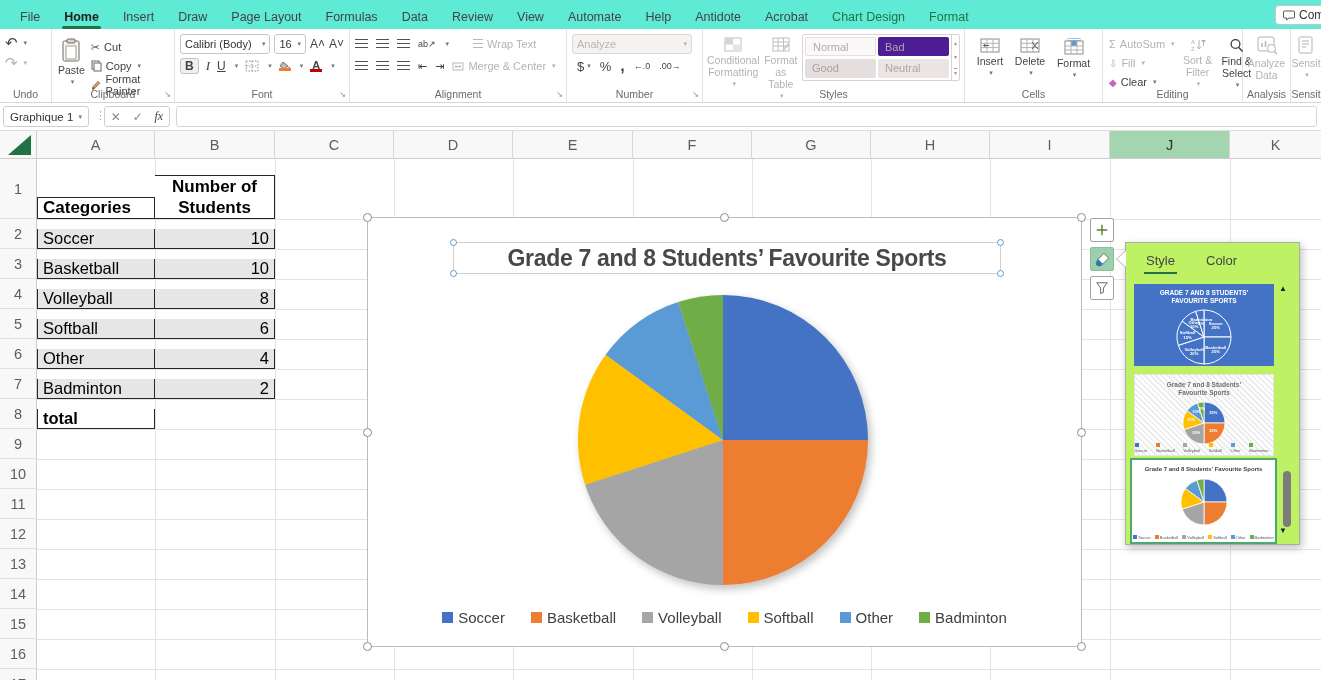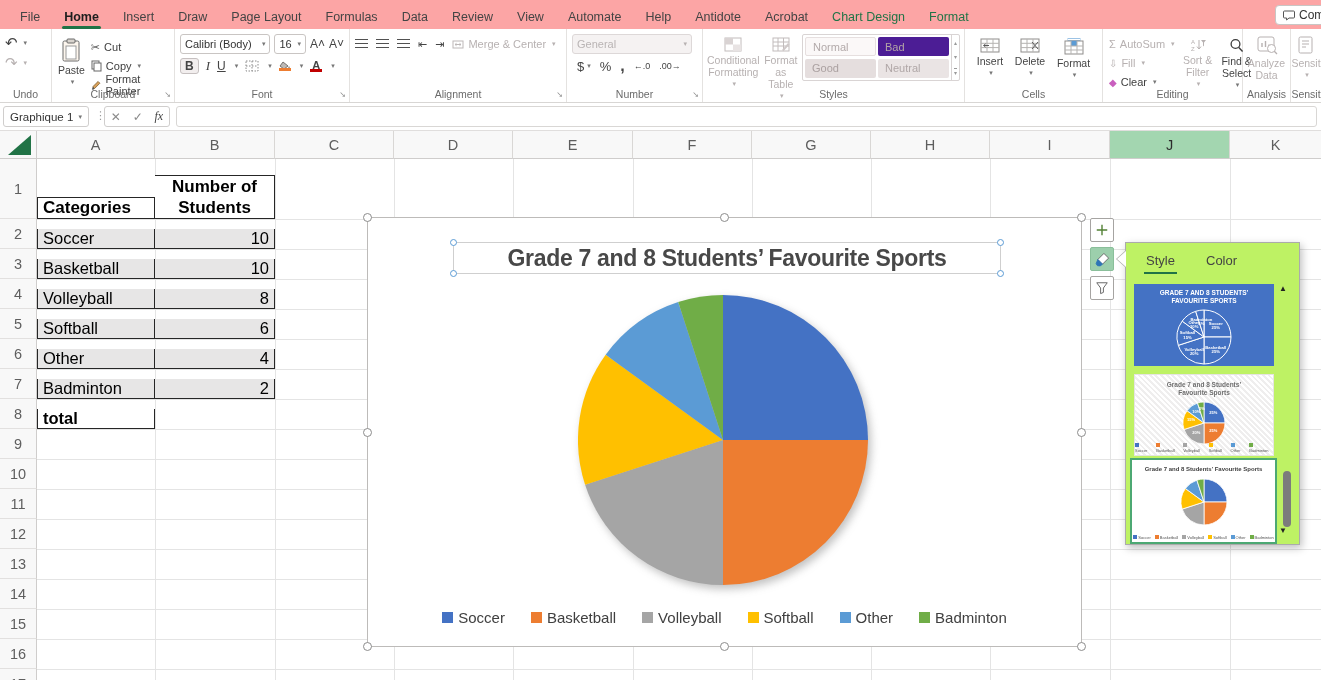--- a/index.html
+++ b/index.html
@@ -1,21 +1,21 @@
 <!DOCTYPE html>
 <html><head>
 <meta charset="utf-8">
 <style>
   * { margin:0; padding:0; box-sizing:border-box; }
   body { font-family:"Liberation Sans", sans-serif; background:#fff; }
   .app { position:relative; width:1321px; height:680px; background:#fff; overflow:hidden; font-family:"Liberation Sans",sans-serif; }
 
   
   .topstrip { position:absolute; left:848px; top:0; width:44px; height:6px; background:#3c3c3c; }
-  .tabrow { position:absolute; left:0; top:0; width:100%; height:29px; background:#fca5a5; }
+  .tabrow { position:absolute; left:0; top:0; width:100%; height:29px; background:#5eead4; }
   .tabs { position:absolute; left:8px; top:6px; display:flex; gap:0; }
   .tab { font-size:12.5px; color:#444; padding:4px 12px 6px 12px; position:relative; white-space:nowrap; cursor:default; }
   .tab.active { font-weight:bold; color:#1e1e1e; }
   .tab.active::after { content:""; position:absolute; left:10px; right:10px; bottom:1px; height:3px; background:#217346; border-radius:2px; }
   .tab.contextual { color:#217346; }
   .comments { position:absolute; right:-18px; top:5px; width:64px; height:20px; border:1px solid #c8c6c4; border-radius:4px; background:#fff; font-size:12px; color:#333; display:flex; align-items:center; gap:4px; padding:0 7px; }
 
   
   .ribbon { position:absolute; left:0; top:29px; width:100%; height:74px; background:#fff; border-bottom:1px solid #d8d6d4; display:flex; }
   .grp { position:relative; border-right:1px solid #e4e2e0; height:100%; padding-top:4px; flex:none; }
@@ -213,39 +213,51 @@
       </div>
       <div class="glabel">Font</div>
       <span class="launch">↘</span>
     </div>
 
     <div class="grp" style="width:217px">
       <div class="rrow" style="gap:8px">
         <span class="lns"></span>
         <span class="lns"></span>
         <span class="lns"></span>
+        <span class="dk" style="font-size:9px">ab↗</span>
+          <span class="car">▾</span>
+        <span style="width:8px"></span>
+        <span class="dim" style="font-size:11px; display:flex; align-items:center; gap:4px">
+            <span class="lns dis2" style="width:10px"></span>
+            <span>Wrap Text</span>
+          </span>
+      </div>
+      <div class="rrow" style="gap:8px">
+        <span class="lns"></span>
+        <span class="lns"></span>
+        <span class="lns"></span>
         <span class="dk" style="font-size:11px">⇤</span>
         <span class="dk" style="font-size:11px">⇥</span>
         <span class="dim" style="font-size:11px; display:flex; align-items:center; gap:4px">
             <svg width="12" height="9" viewBox="0 0 12 9">
               <rect x="1" y="1" width="10" height="7" fill="none" stroke="#bdb8b8"></rect>
               <path d="M3 4.5 H9 M3 4.5 l1.5-1.2 M3 4.5 l1.5 1.2 M9 4.5 l-1.5-1.2 M9 4.5 l-1.5 1.2" stroke="#bdb8b8" fill="none"></path>
             </svg>
             <span>Merge &amp; Center</span>
             <span class="car dim">▾</span>
           </span>
       </div>
       <div class="glabel">Alignment</div>
       <span class="launch">↘</span>
     </div>
 
     <div class="grp" style="width:136px">
       <div class="rrow">
           <div class="combo dis" style="width:120px">
-            <span>General</span>
+            <span>Analyze</span>
             <span class="car dim">▾</span>
           </div>
         </div>
       <div class="rrow" style="gap:9px; padding-left:10px">
         <span class="dk" style="font-size:13px">$</span>
           <span class="car" style="margin-left:-6px">▾</span>
         <span class="dk" style="font-size:13px">%</span>
         <span class="dk" style="font-size:16px; font-weight:bold">,</span>
         <span class="dk" style="font-size:9px">←.0</span>
         <span class="dk" style="font-size:9px">.00→</span>

